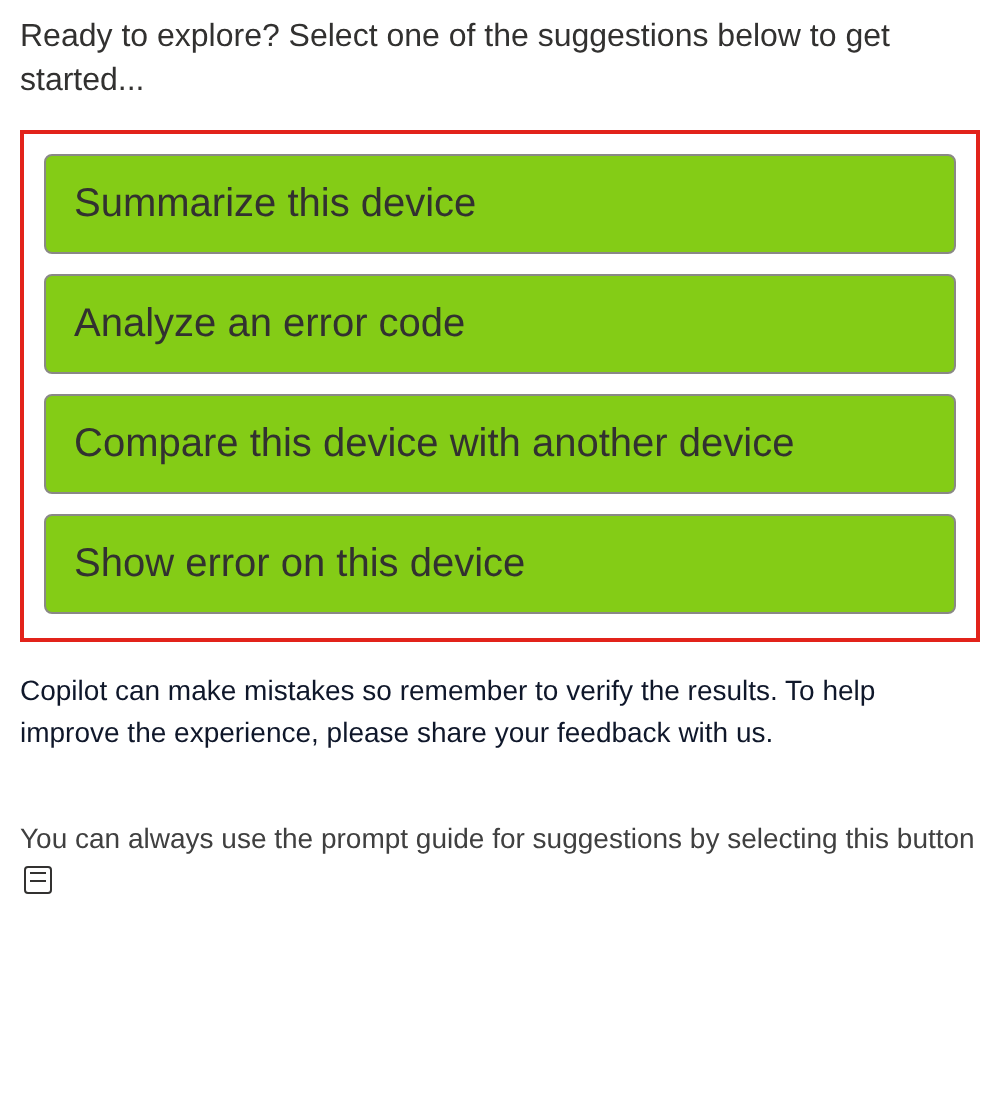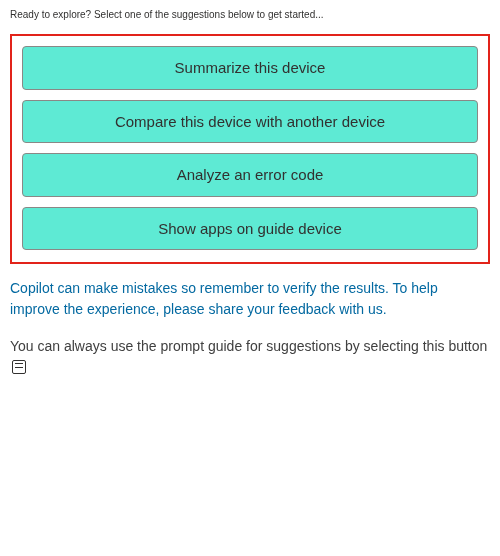--- a/index.html
+++ b/index.html
@@ -5,50 +5,49 @@
     * { box-sizing: border-box; margin: 0; padding: 0; }
     body {
       font-family: "Segoe UI", -apple-system, BlinkMacSystemFont, sans-serif;
       font-size: 14px;
       color: #323130;
       background: #ffffff;
       width: 500px;
       padding: 8px 10px 10px 10px;
     }
     .intro {
-      font-size: 10px;
+      font-size: 16px;
       color: #323130;
       margin-bottom: 12px;
       line-height: 1.4;
     }
     .suggestion-box {
       border: 2px solid #e2231a;
       padding: 10px 10px 12px 10px;
       margin-bottom: 14px;
     }
     .suggestion-item {
       border: 1px solid #8a8886;
       border-radius: 4px;
       padding: 11px 14px;
       margin-bottom: 10px;
-      font-size: 15px;
+      font-size: 20px;
       color: #323130;
       cursor: pointer;
-      background: #5eead4;
+      background: #84cc16;
       line-height: 1.3;
-      text-align: center;
     }
     .suggestion-item:last-child {
       margin-bottom: 0;
     }
     .disclaimer {
       font-size: 14px;
-      color: #0369a1;
+      color: #0f172a;
       line-height: 1.5;
-      margin-bottom: 16px;
+      margin-bottom: 32px;
     }
     .hint {
       font-size: 14px;
       color: #404040;
       line-height: 1.5;
     }
     .hint-icon {
       display: inline-block;
       width: 14px;
       height: 14px;
@@ -69,22 +68,22 @@
       border-bottom: 1px solid #323130;
     }
   </style>
 </head>
 <body>
 
 <p class="intro">Ready to explore? Select one of the suggestions below to get started...</p>
 
 <div class="suggestion-box">
   <div class="suggestion-item">Summarize this device</div>
+  <div class="suggestion-item">Analyze an error code</div>
   <div class="suggestion-item">Compare this device with another device</div>
-  <div class="suggestion-item">Analyze an error code</div>
-  <div class="suggestion-item">Show apps on guide device</div>
+  <div class="suggestion-item">Show error on this device</div>
 </div>
 
 <p class="disclaimer">Copilot can make mistakes so remember to verify the results. To help improve the experience, please share your feedback with us.</p>
 
 <p class="hint">
   <span>You can always use the prompt guide for suggestions by selecting this button </span><span class="hint-icon"></span>
 </p>
 
 </body></html>

